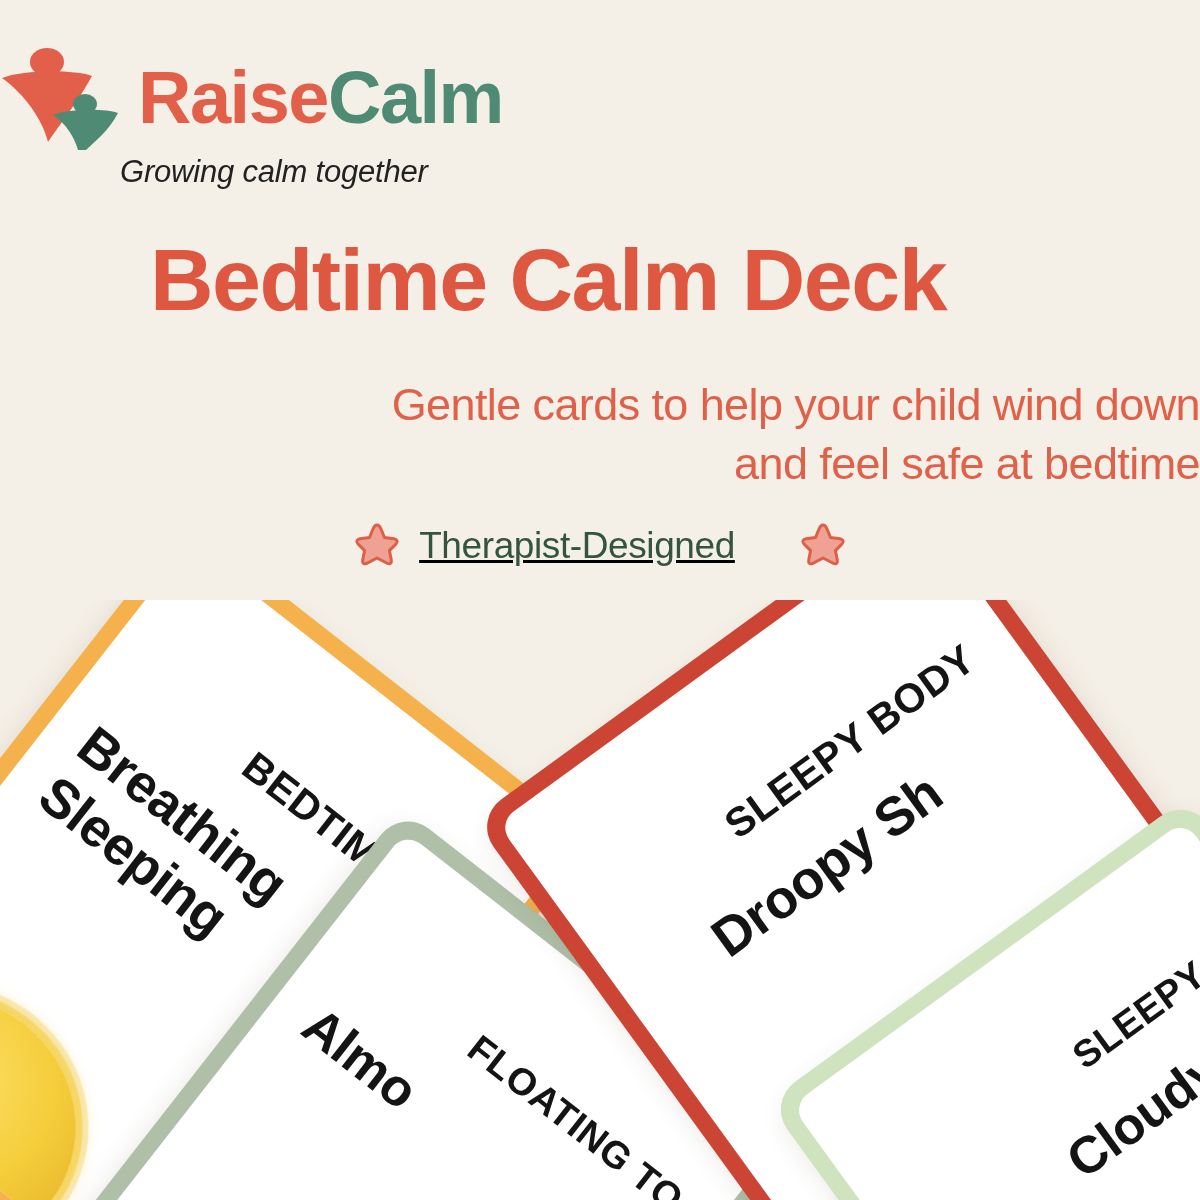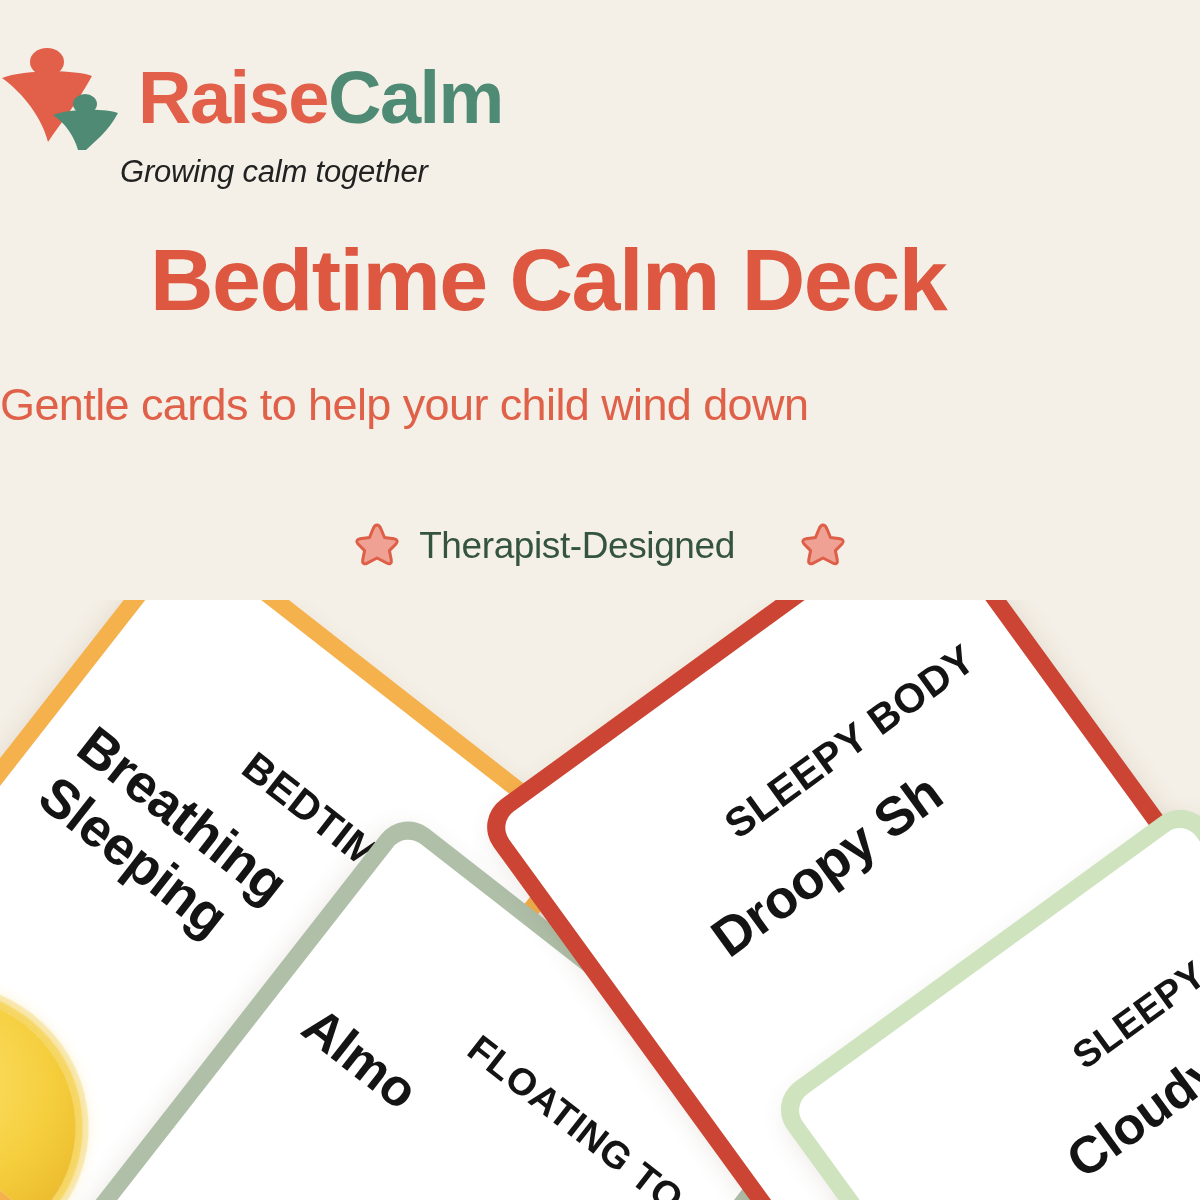--- a/index.html
+++ b/index.html
@@ -63,41 +63,42 @@
     font-size: 88px;
     font-weight: 700;
     color: #DD5741;
     letter-spacing: -1.5px;
     line-height: 1.05;
   }
   .subtitle {
     position: absolute;
     top: 375px;
     width: 1200px;
-    text-align: left;
+    text-align: right;
     font-size: 45px;
     color: #E06149;
     line-height: 1.32;
     font-weight: 400;
     letter-spacing: -0.6px;
   }
 
   
   .badges {
     position: absolute;
     top: 520px;
     width: 1200px;
     display: flex;
     justify-content: center;
     gap: 62px;
   }
   .badge {
     display: flex;
     align-items: center;
     gap: 16px;
+    text-decoration: underline;
   }
   .badge-star { width: 52px; height: 52px; flex: 0 0 auto; }
   .badge-label {
     font-size: 37px;
     color: #34543F;
     font-weight: 500;
     letter-spacing: -0.4px;
     white-space: nowrap;
   }
 
@@ -249,20 +250,21 @@
       <span class="w1">Raise</span><span class="w2">Calm</span>
     </div>
   </div>
   <div class="logo-tagline">Growing calm together</div>
 </div>
 
 <div class="title">Bedtime Calm Deck</div>
 
 <div class="subtitle">
   <div>Gentle cards to help your child wind down</div>
+  <div>and feel safe at bedtime</div>
 </div>
 
 <div class="badges">
   <div class="badge">
     <svg class="badge-star" viewBox="0 0 52 52">
       <path d="M26 5 C28 5 29 6.5 30 9 L33.5 17.5 L43 18.7 C46 19.1 47.3 21.6 45.2 23.8 L38.4 30.6 L40.3 40 C40.9 43 38.8 44.7 36.2 43.3 L26 38 L15.8 43.3 C13.2 44.7 11.1 43 11.7 40 L13.6 30.6 L6.8 23.8 C4.7 21.6 6 19.1 9 18.7 L18.5 17.5 L22 9 C23 6.5 24 5 26 5 Z" fill="#EFA194" stroke="#DD5F47" stroke-width="3" stroke-linejoin="round"></path>
     </svg>
     <span class="badge-label">Therapist-Designed</span>
   </div>
   <div class="badge">

